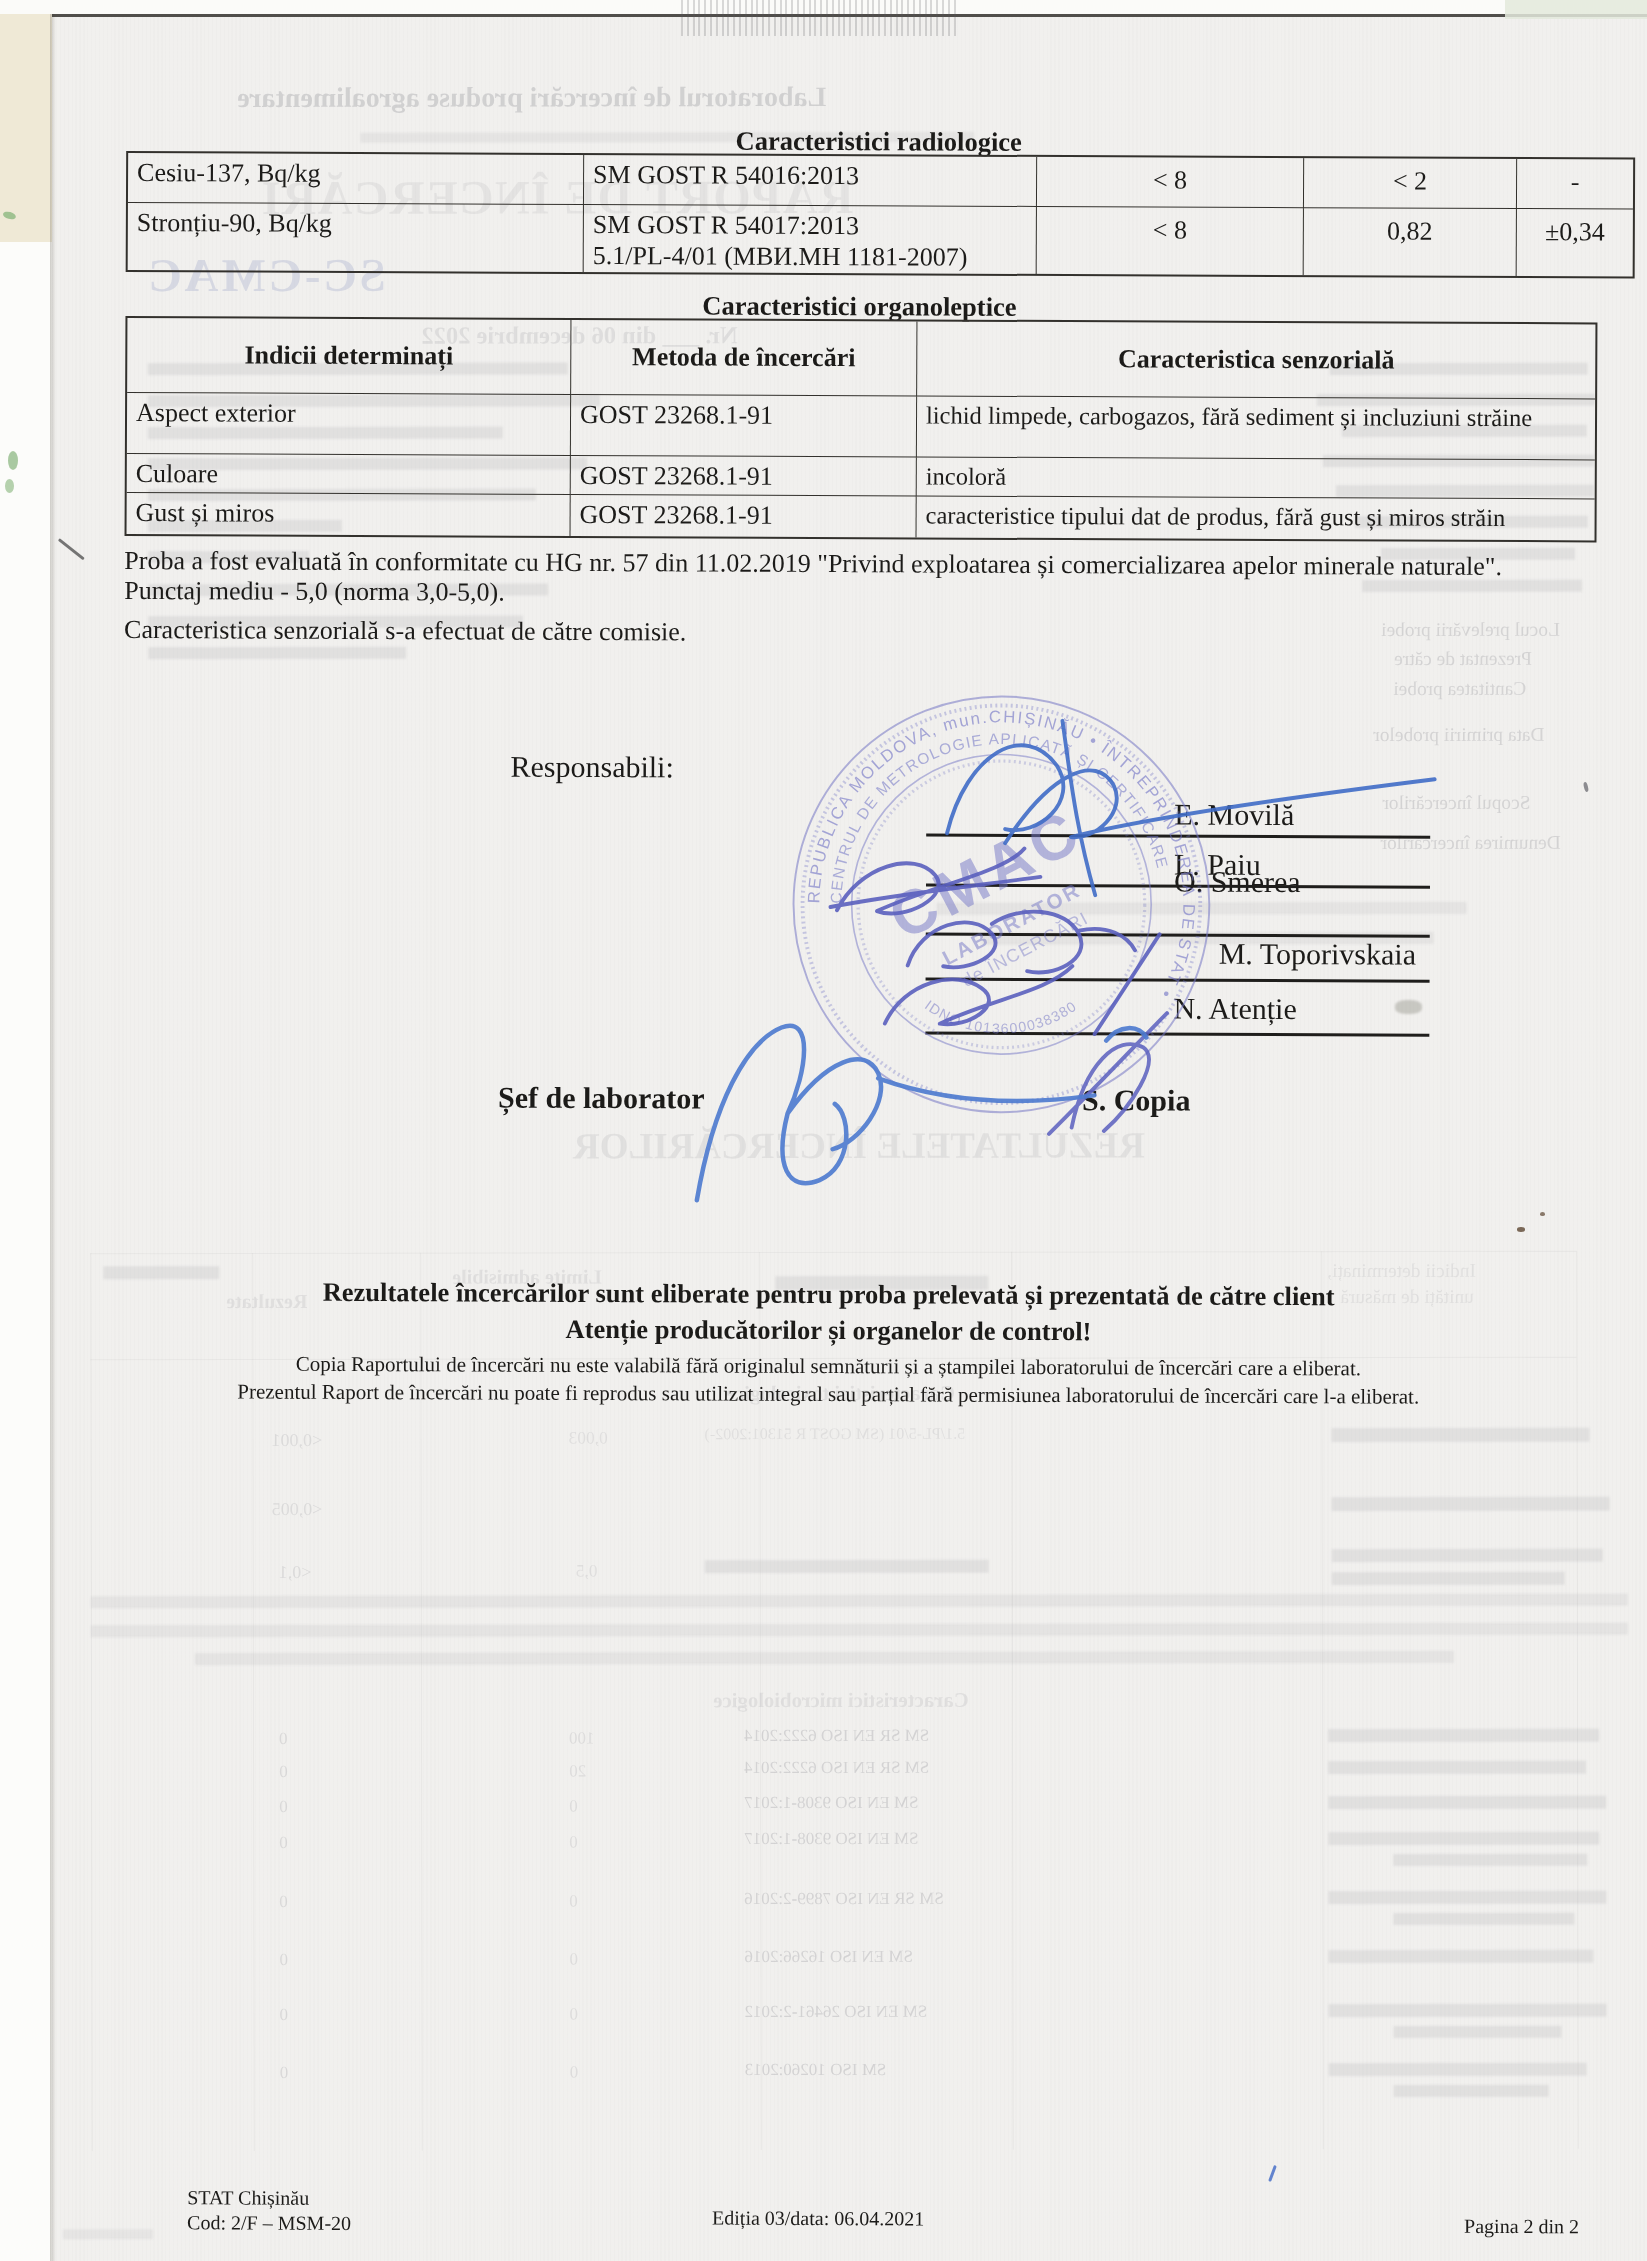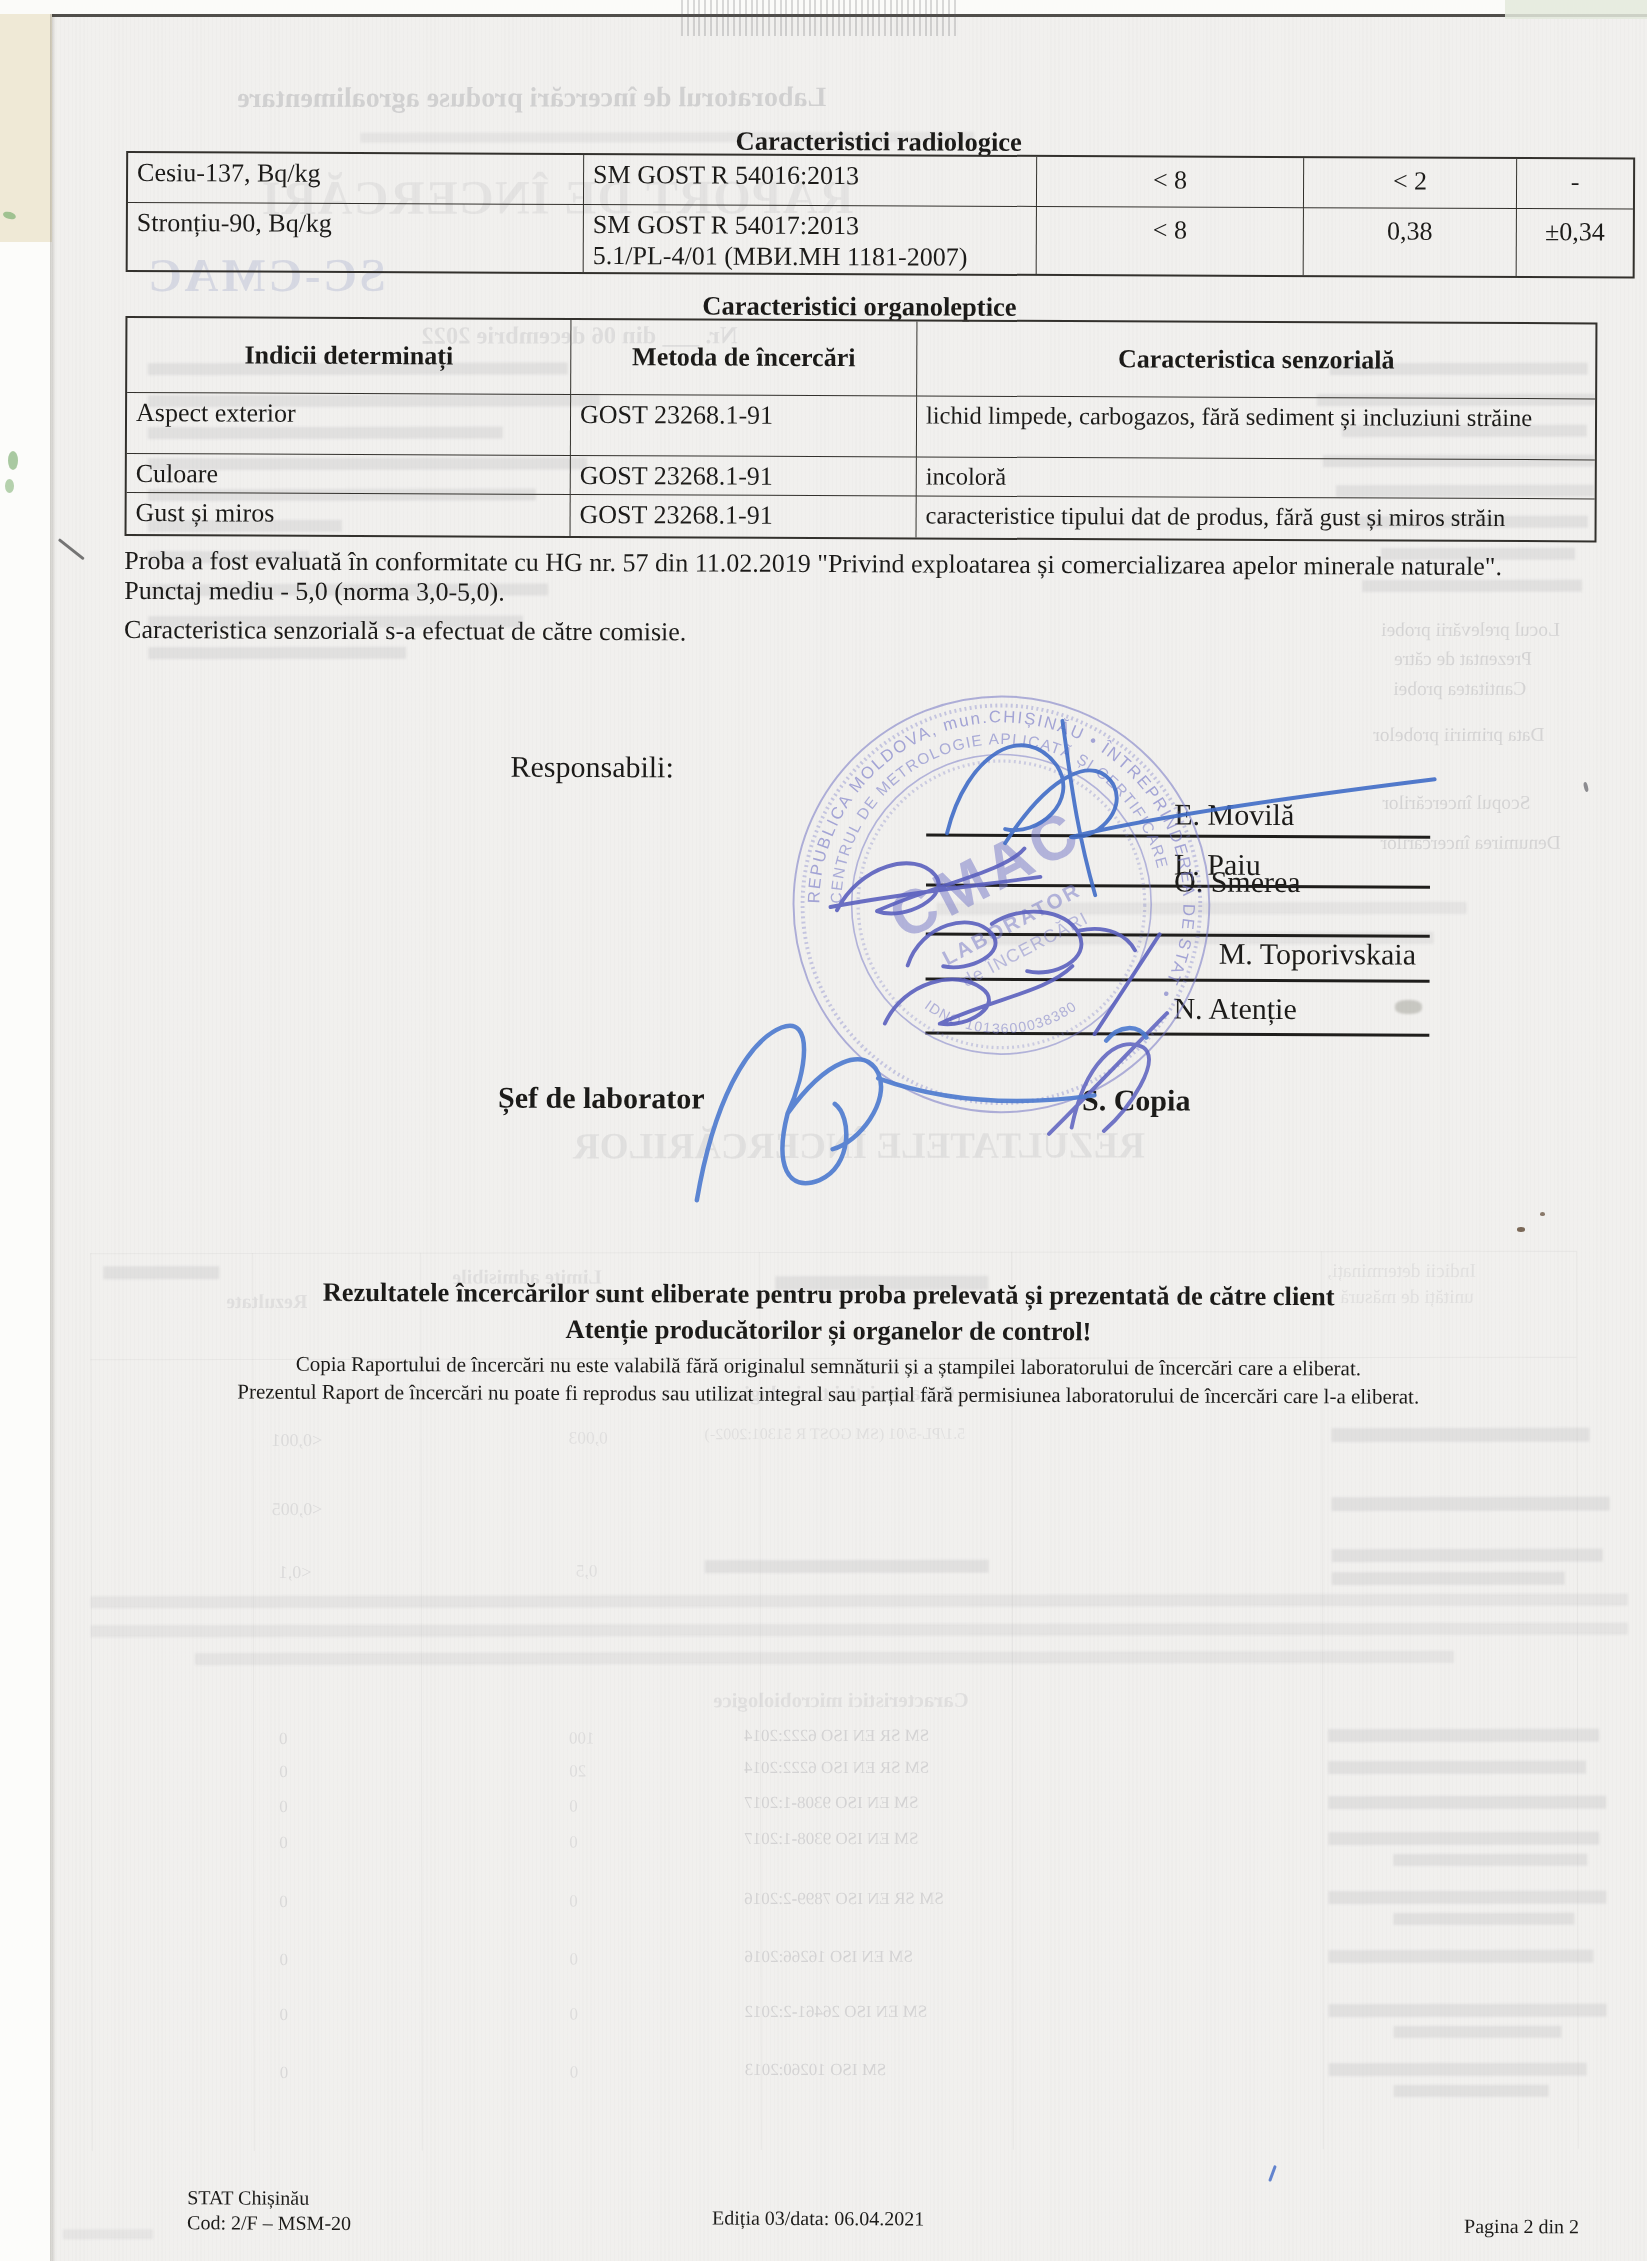--- a/index.html
+++ b/index.html
@@ -197,21 +197,21 @@
       <div class="c">SM GOST R 54016:2013</div>
       <div class="c val">&lt; 8</div>
       <div class="c val">&lt; 2</div>
       <div class="c val rlast">-</div>
       <div class="c blast">Stronțiu-90, Bq/kg</div>
       <div class="c blast">
         <span>SM GOST R 54017:2013</span><br>
         <span>5.1/PL-4/01 (МВИ.МН 1181-2007)</span>
       </div>
       <div class="c val blast">&lt; 8</div>
-      <div class="c val blast">0,38</div>
+      <div class="c val blast">0,82</div>
       <div class="c val rlast blast">±0,34</div>
     </div>
 
     <div class="abs t-title center" style="left:126px;top:288px;width:1468px;">Caracteristici organoleptice</div>
 
     <div class="grid-t" style="left:126px;top:316px;width:1468px;grid-template-columns:444px 346px auto;grid-template-rows:75px 61px 39px 41px;">
       <div class="c hdr">Indicii determinați</div>
       <div class="c hdr">Metoda de încercări</div>
       <div class="c hdr rlast">Caracteristica senzorială</div>
 

